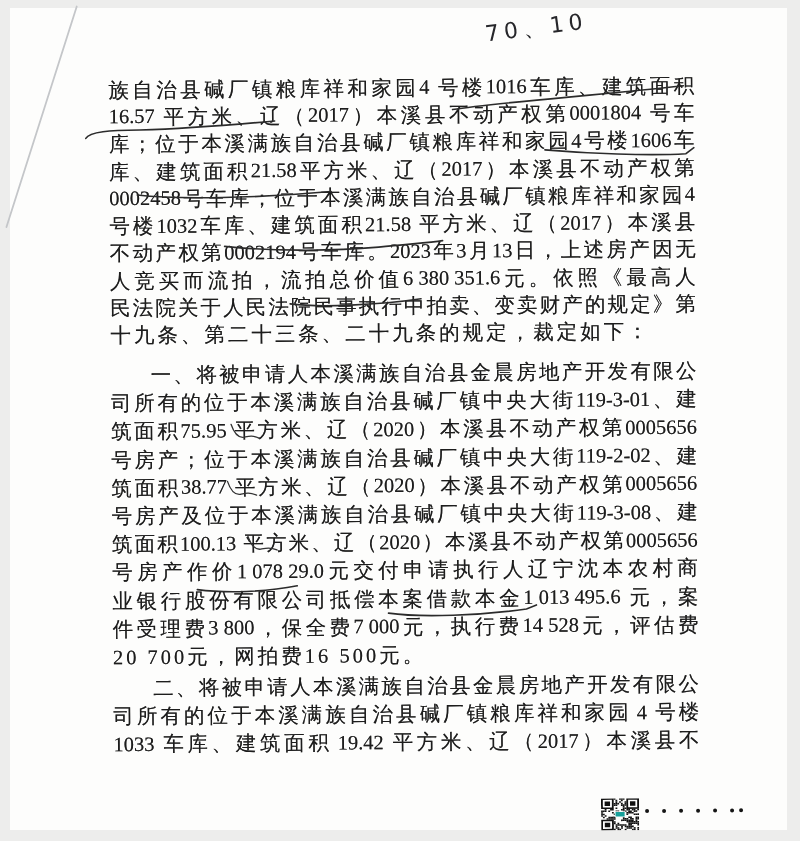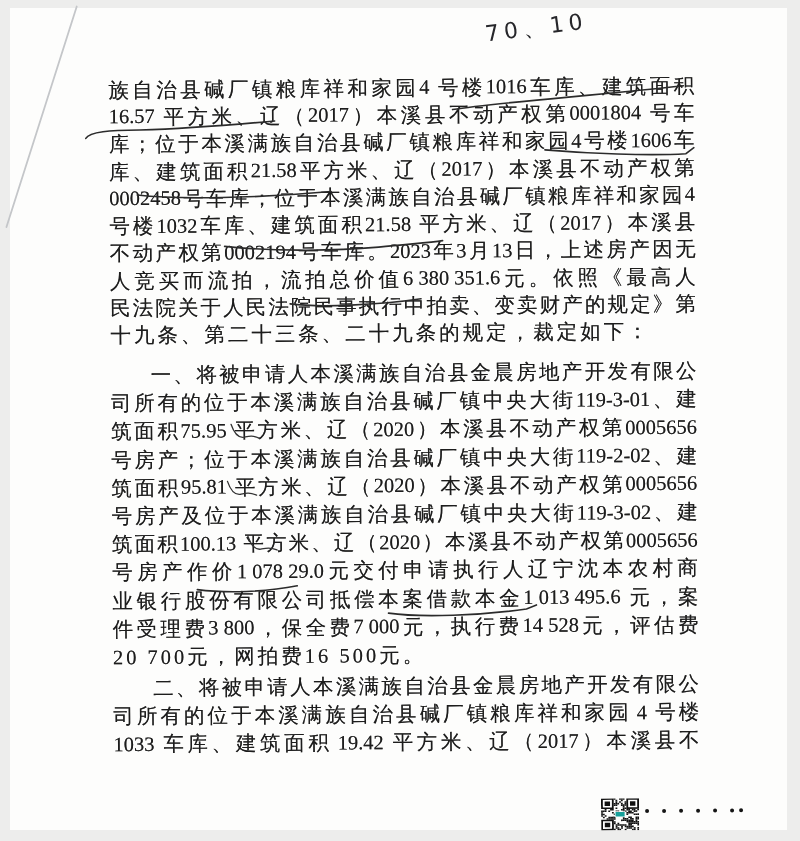--- a/index.html
+++ b/index.html
@@ -379,21 +379,21 @@
         <span>大</span>
         <span>街</span>
         <span>119-2-02</span>
         <span>、</span>
         <span>建</span>
       </div>
     <div class="line jus">
         <span>筑</span>
         <span>面</span>
         <span>积</span>
-        <span>95.81 </span>
+        <span>38.77 </span>
         <span>平</span>
         <span>方</span>
         <span>米</span>
         <span>、</span>
         <span>辽</span>
         <span>（</span>
         <span>2020</span>
         <span>）</span>
         <span>本</span>
         <span>溪</span>
@@ -419,21 +419,21 @@
         <span>自</span>
         <span>治</span>
         <span>县</span>
         <span>碱</span>
         <span>厂</span>
         <span>镇</span>
         <span>中</span>
         <span>央</span>
         <span>大</span>
         <span>街</span>
-        <span>119-3-02</span>
+        <span>119-3-08</span>
         <span>、</span>
         <span>建</span>
       </div>
     <div class="line jus">
         <span>筑</span>
         <span>面</span>
         <span>积</span>
         <span>100.13 </span>
         <span>平</span>
         <span>方</span>

